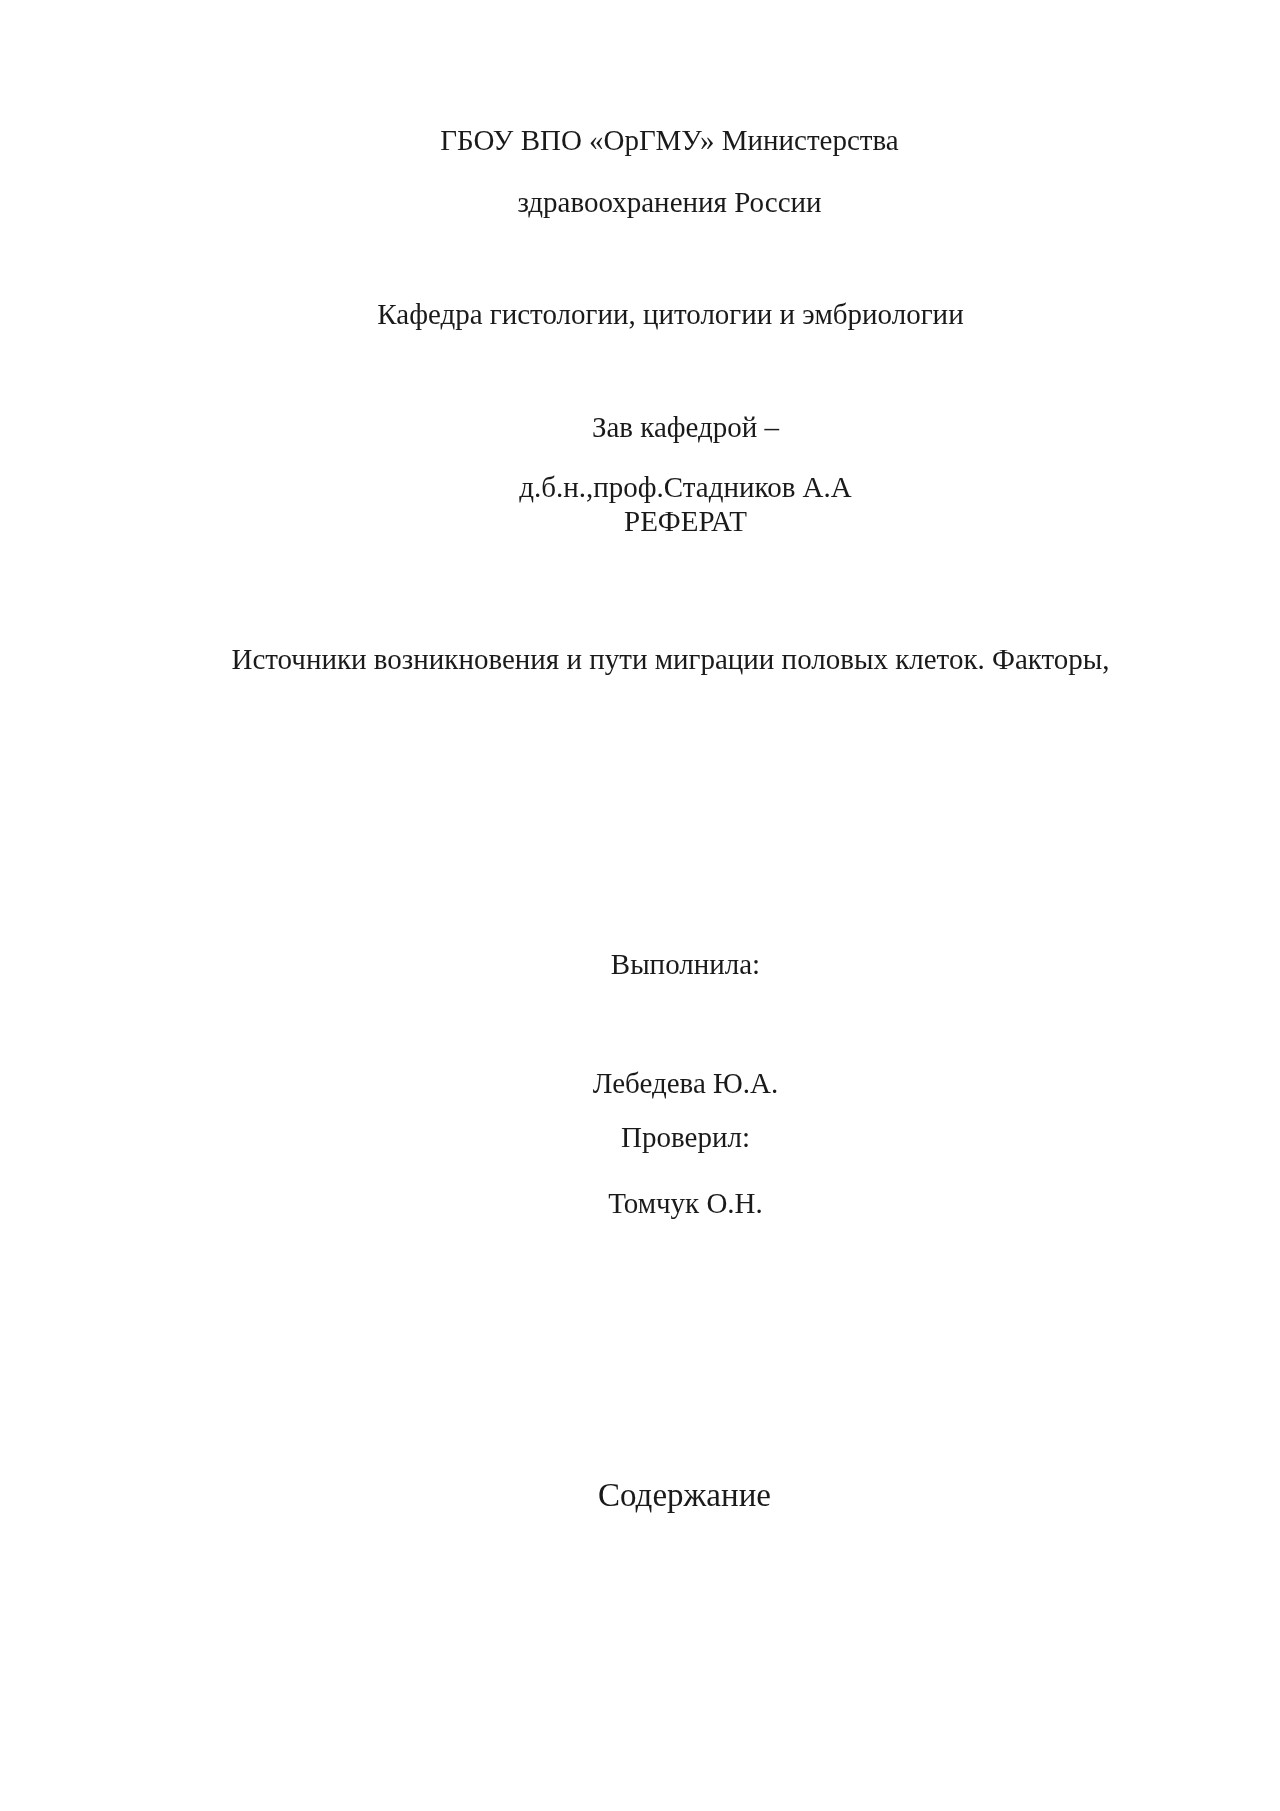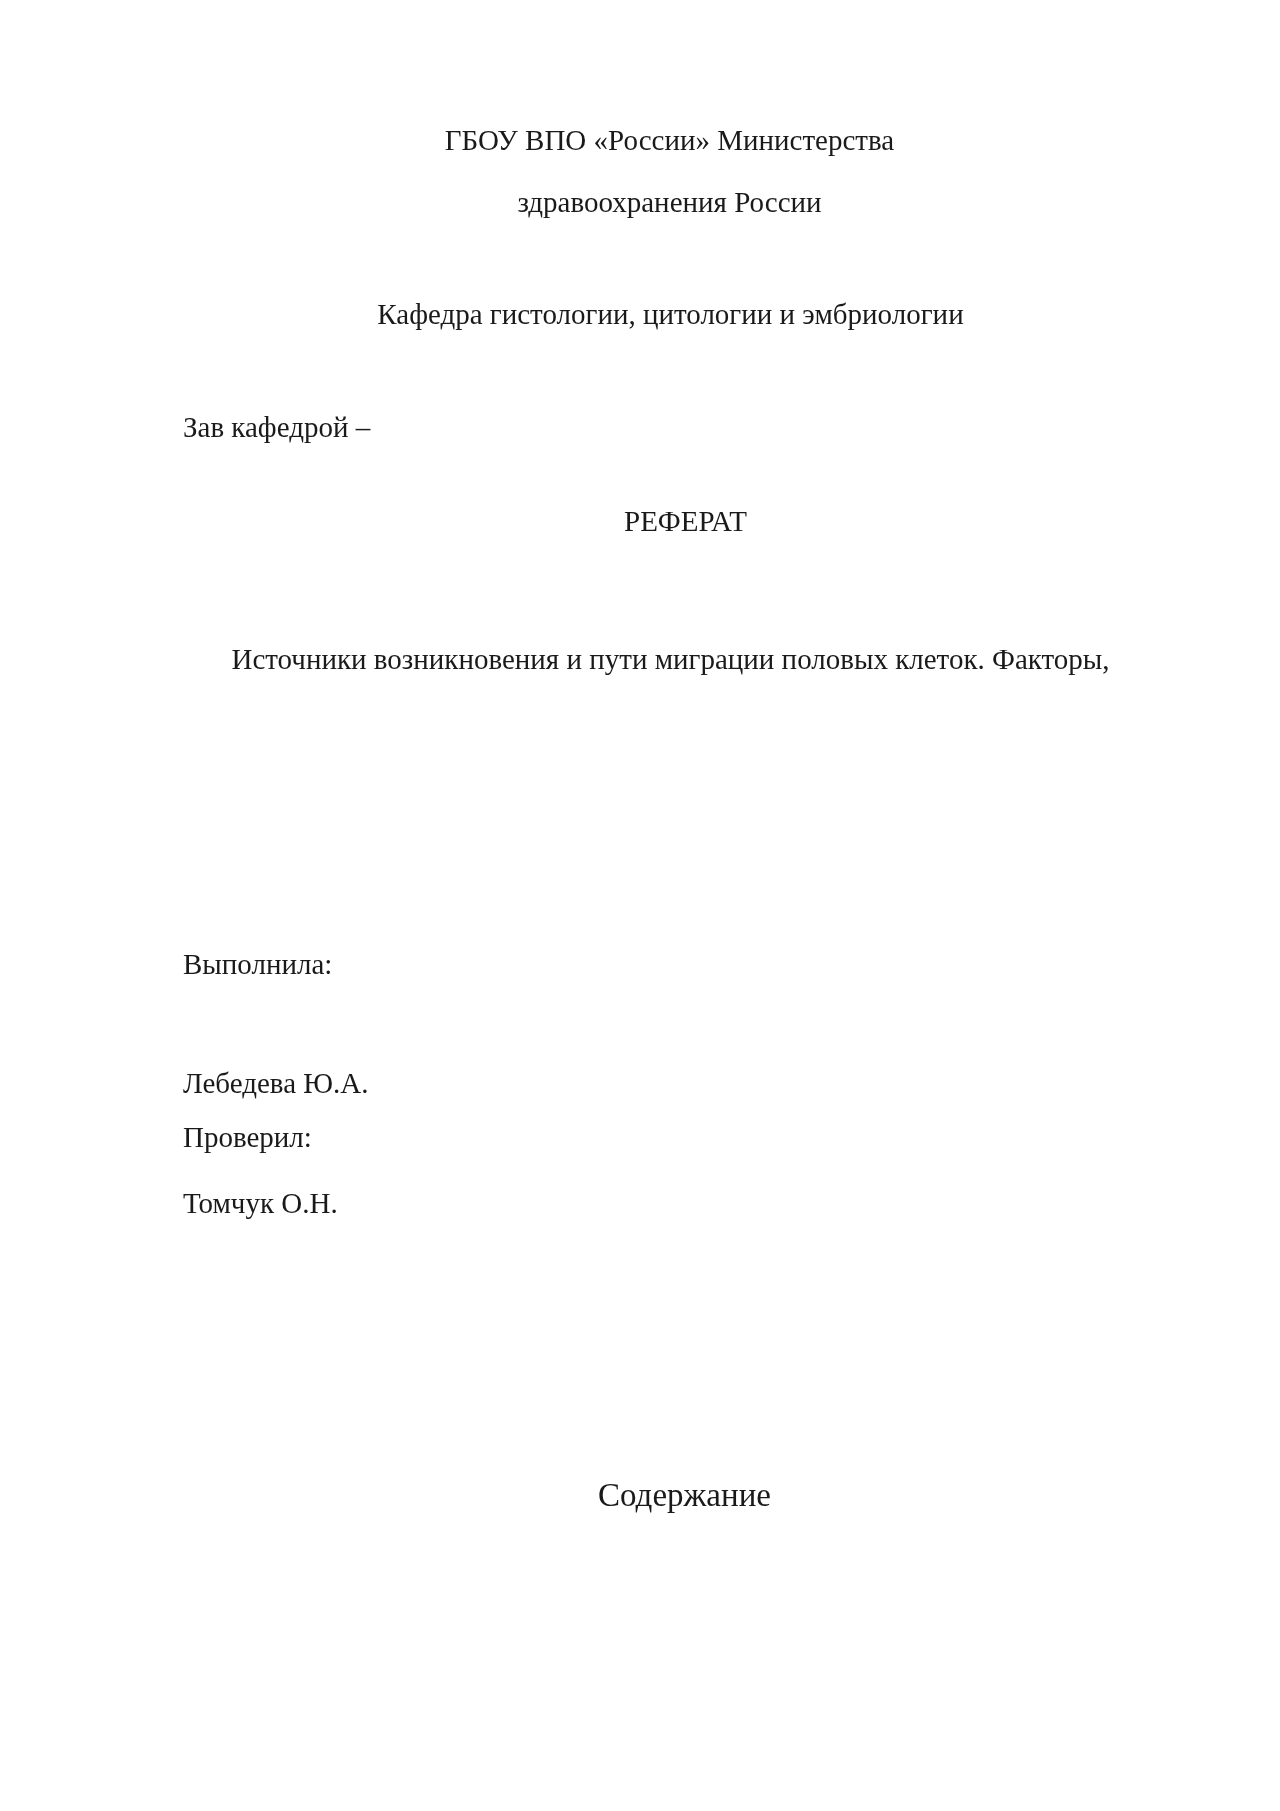--- a/index.html
+++ b/index.html
@@ -18,21 +18,21 @@
   }
   .line {
     position: absolute;
     left: 183px;
     width: 1005px;
     font-size: 29px;
     line-height: 34px;
     white-space: pre;
   }
   .center { text-align: center; }
-  .right  { text-align: left; }
+  .right  { text-align: center; }
 
   
   .l-inst1   { top: 123px;  margin-left: -16px; }
   .l-inst2   { top: 185px;  margin-left: -16px; }
   .l-dept    { top: 297px;  margin-left: -15px; }
   .l-head1   { top: 410px; }
   .l-head2   { top: 470px; }
   .l-doctype { top: 504px; }
   .l-topic1  { top: 642px;  margin-left: -15px; }
   .l-topic2  { top: 677px;  margin-left: -97px; }
@@ -42,28 +42,29 @@
   .l-rev1    { top: 1120px; }
   .l-rev2    { top: 1186px; }
   .l-city    { top: 1505px; margin-left: -2px; }
   .l-toc     { top: 1476px; margin-left: -1px; font-size: 33px; line-height: 38px; }
 </style>
 </head>
 <body>
 
 <div class="page">
 
-  <div class="line center l-inst1">ГБОУ ВПО «России» Министерства</div>
+  <div class="line center l-inst1">ГБОУ ВПО «ОрГМУ» Министерства</div>
 
   <div class="line center l-inst2">здравоохранения России</div>
 
   <div class="line center l-dept">Кафедра гистологии, цитологии и эмбриологии</div>
 
   <div class="line right l-head1">Зав кафедрой –</div>
 
+  <div class="line right l-head2">д.б.н.,проф.Стадников А.А</div>
 
   <div class="line center l-doctype">РЕФЕРАТ</div>
 
   <div class="line center l-topic1">Источники возникновения и пути миграции половых клеток. Факторы,</div>
 
 
   <div class="line right l-auth1">Выполнила:</div>
 
 
   <div class="line right l-auth3">Лебедева Ю.А.</div>

